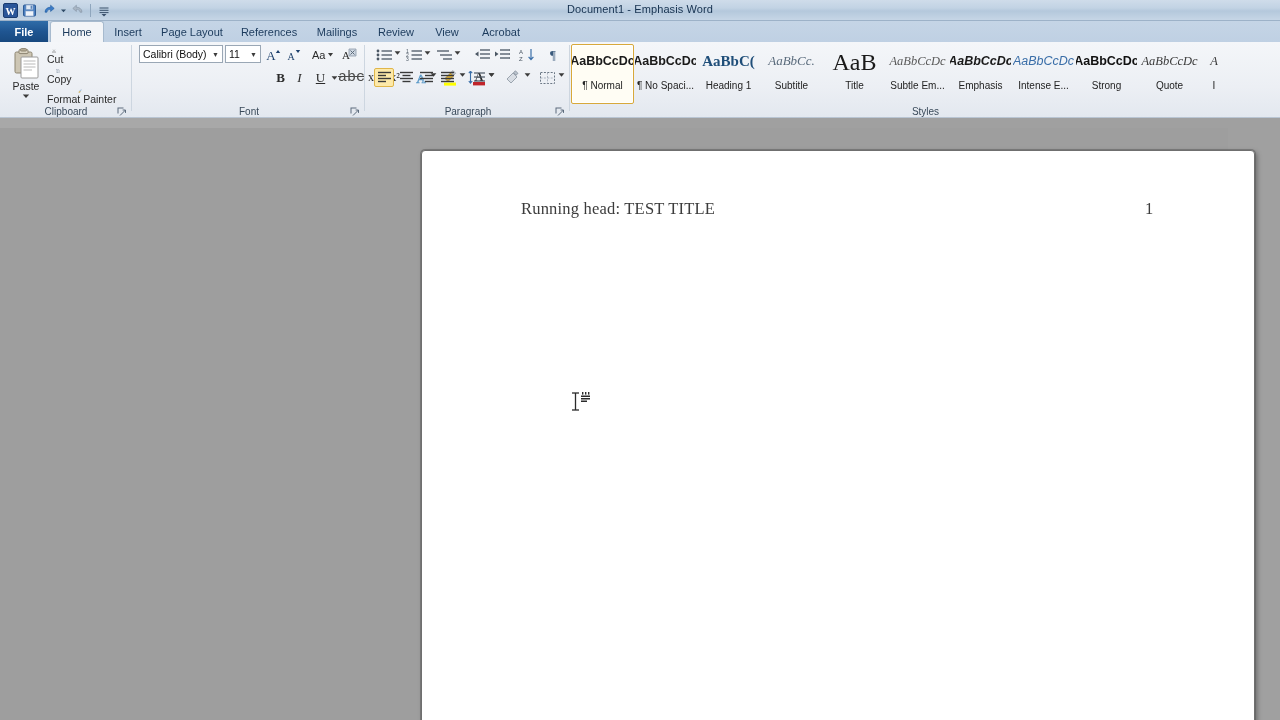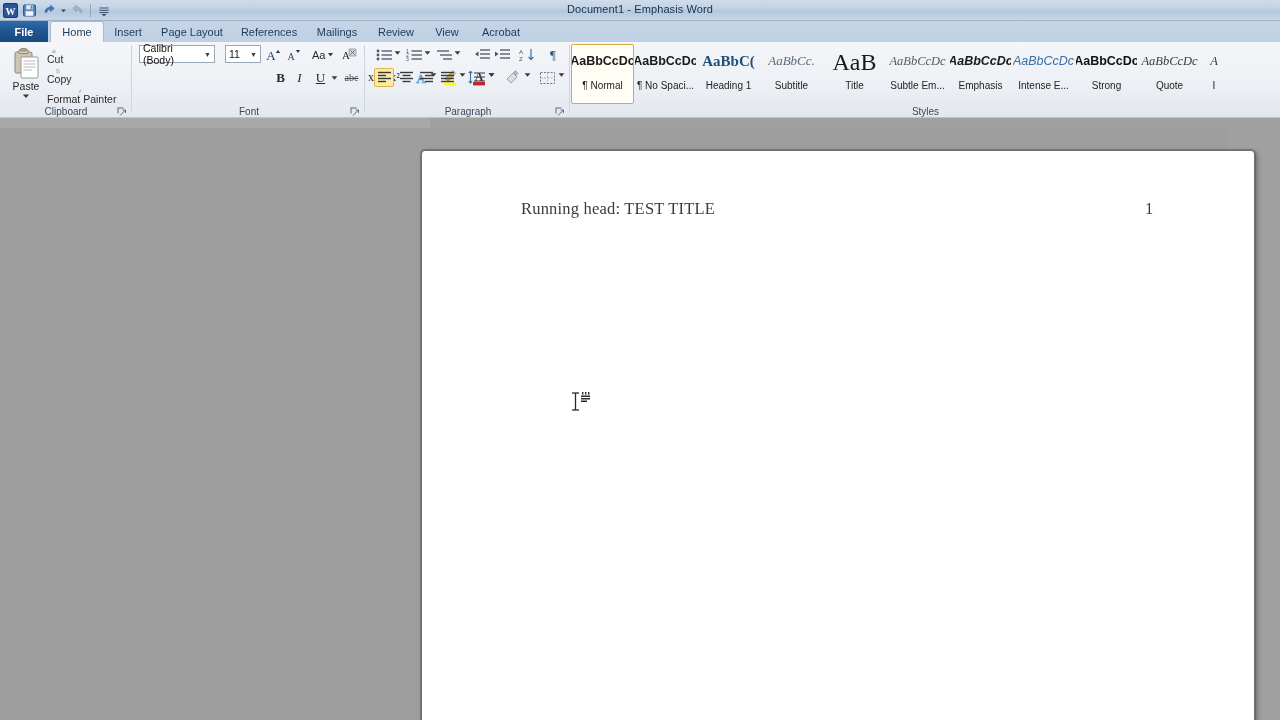--- a/index.html
+++ b/index.html
@@ -266,21 +266,21 @@
         <div class="launcher" style="right:6px">
           <svg width="11" height="11" viewBox="0 0 11 11">
             <path d="M1.5 1.5 h6 v1 h-5 v5 h-1 z" fill="#5c6b7c"></path>
             <path d="M4 9.5 L9.5 4 M9.5 4 H6.6 M9.5 4 V6.9" stroke="#5c6b7c" stroke-width="1" fill="none"></path>
           </svg>
         </div>
         <div class="group-sep" style="right:0"></div>
       </div>
 
       <div class="group" style="left:133px; width:232px">
-        <div class="combo" style="left:6px; top:3px; width:76px">
+        <div class="combo" style="left:6px; top:3px; width:84px">
           <span>Calibri (Body)</span>
           <span class="caret">▼</span>
         </div>
         <div class="combo" style="left:92px; top:3px; width:36px">
           <span>11</span>
           <span class="caret">▼</span>
         </div>
 
         <div class="rbtn" style="left:132px; top:3px; width:18px; height:18px; justify-content:center">
           <svg class="ico" width="16" height="15" viewBox="0 0 16 15">
@@ -309,21 +309,21 @@
         </div>
 
         <div class="rbtn" style="left:138px; top:26px; width:19px; height:19px; justify-content:center; font-weight:bold; font-family:'Liberation Serif',serif; font-size:13px">B</div>
         <div class="rbtn" style="left:157px; top:26px; width:19px; height:19px; justify-content:center; font-style:italic; font-family:'Liberation Serif',serif; font-size:13px">I</div>
         <div class="rbtn" style="left:178px; top:26px; width:19px; height:19px; justify-content:center; text-decoration:underline; font-family:'Liberation Serif',serif; font-size:13px">U</div>
         <div class="rbtn" style="left:197px; top:30px; width:9px; height:11px; justify-content:center">
           <svg width="7" height="6" viewBox="0 0 7 6">
               <path d="M0.6 1.2 L6.4 1.2 L3.5 4.8 Z" fill="#3b3b3b"></path>
             </svg>
         </div>
-        <div class="rbtn" style="left:208px; top:26px; width:21px; height:19px; justify-content:center; font-family:Liberation Serif, serif; font-size:10px; text-decoration:line-through; color:#4a4a4a">abc</div>
+        <div class="rbtn" style="left:208px; top:26px; width:21px; height:19px; justify-content:center; font-family:Liberation Mono, monospace; font-size:15px; text-decoration:line-through; color:#4a4a4a">abc</div>
         <div class="rbtn" style="left:230px; top:26px; width:20px; height:19px; justify-content:center; font-family:'Liberation Serif',serif; font-size:12px">x₂</div>
         <div class="rbtn" style="left:252px; top:26px; width:20px; height:19px; justify-content:center; font-family:'Liberation Serif',serif; font-size:12px">x²</div>
 
         <div class="rbtn" style="left:278px; top:26px; width:19px; height:19px; justify-content:center">
           <svg class="ico" width="16" height="16" viewBox="0 0 16 16">
             <text x="8" y="13" font-size="13" font-family="Liberation Serif, serif" text-anchor="middle" fill="#cfe4f5" stroke="#5e9bc9" stroke-width=".7">A</text>
           </svg>
         </div>
         <div class="rbtn" style="left:296px; top:30px; width:9px; height:11px">
           <svg width="7" height="6" viewBox="0 0 7 6">

